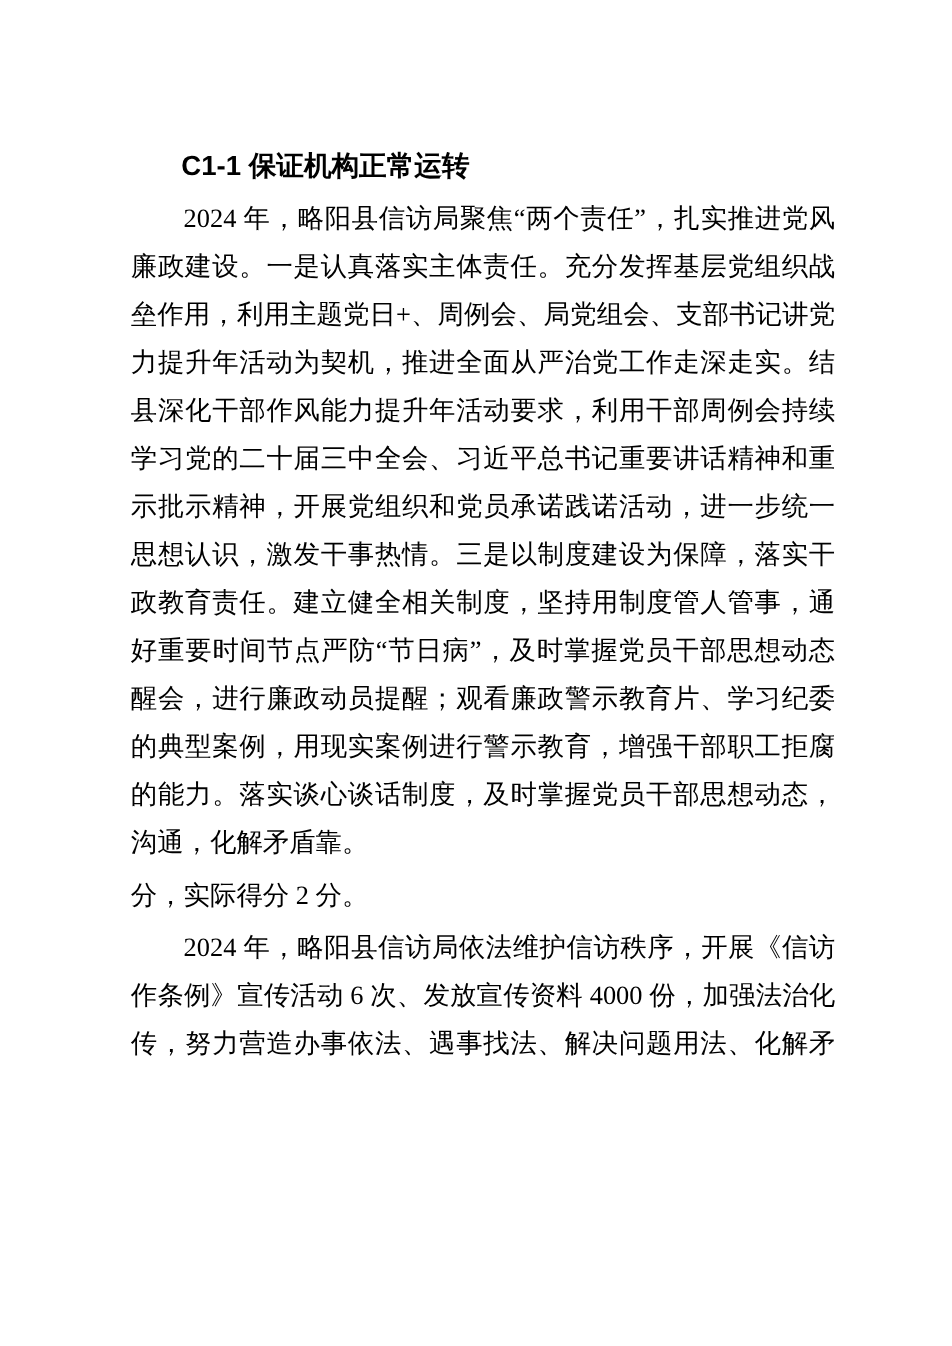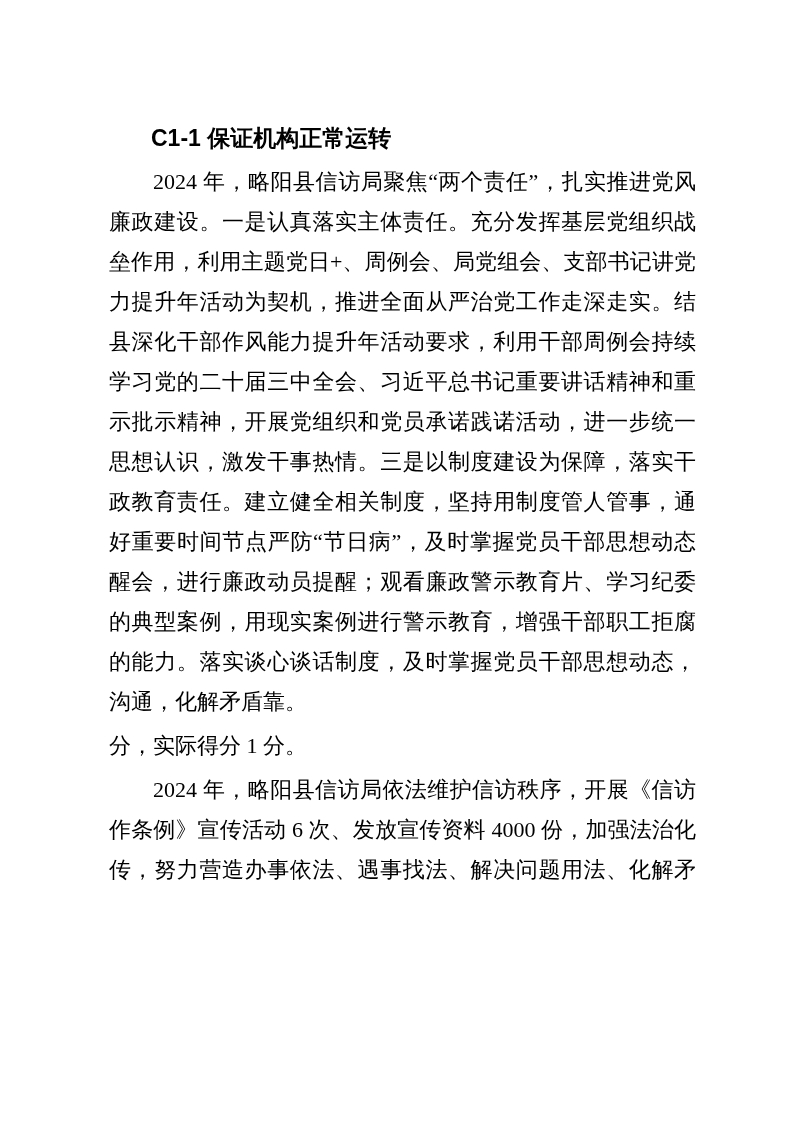--- a/index.html
+++ b/index.html
@@ -77,21 +77,21 @@
         <div class="line">示批示精神，开展党组织和党员承诺践诺活动，进一步统一干部</div>
         <div class="line">思想认识，激发干事热情。三是以制度建设为保障，落实干部廉</div>
         <div class="line">政教育责任。建立健全相关制度，坚持用制度管人管事，通过抓</div>
         <div class="line">好重要时间节点严防“节日病”，及时掌握党员干部思想动态</div>
         <div class="line">醒会，进行廉政动员提醒；观看廉政警示教育片、学习纪委通报</div>
         <div class="line">的典型案例，用现实案例进行警示教育，增强干部职工拒腐防变</div>
         <div class="line">的能力。落实谈心谈话制度，及时掌握党员干部思想动态，加强</div>
         <div class="line last-line">沟通，化解矛盾靠。</div>
       </div>
       <div class="paragraph">
-        <div class="line last-line">分，实际得分 1 分。</div>
+        <div class="line last-line">分，实际得分 2 分。</div>
       </div>
       <div class="paragraph">
         <div class="line first-line">2024 年，略阳县信访局依法维护信访秩序，开展《信访工</div>
         <div class="line">作条例》宣传活动 6 次、发放宣传资料 4000 份，加强法治化宣</div>
         <div class="line">传，努力营造办事依法、遇事找法、解决问题用法、化解矛盾靠</div>
       </div>
     </main>
   <footer class="page-number">- 38 -</footer>
 </div>
 

